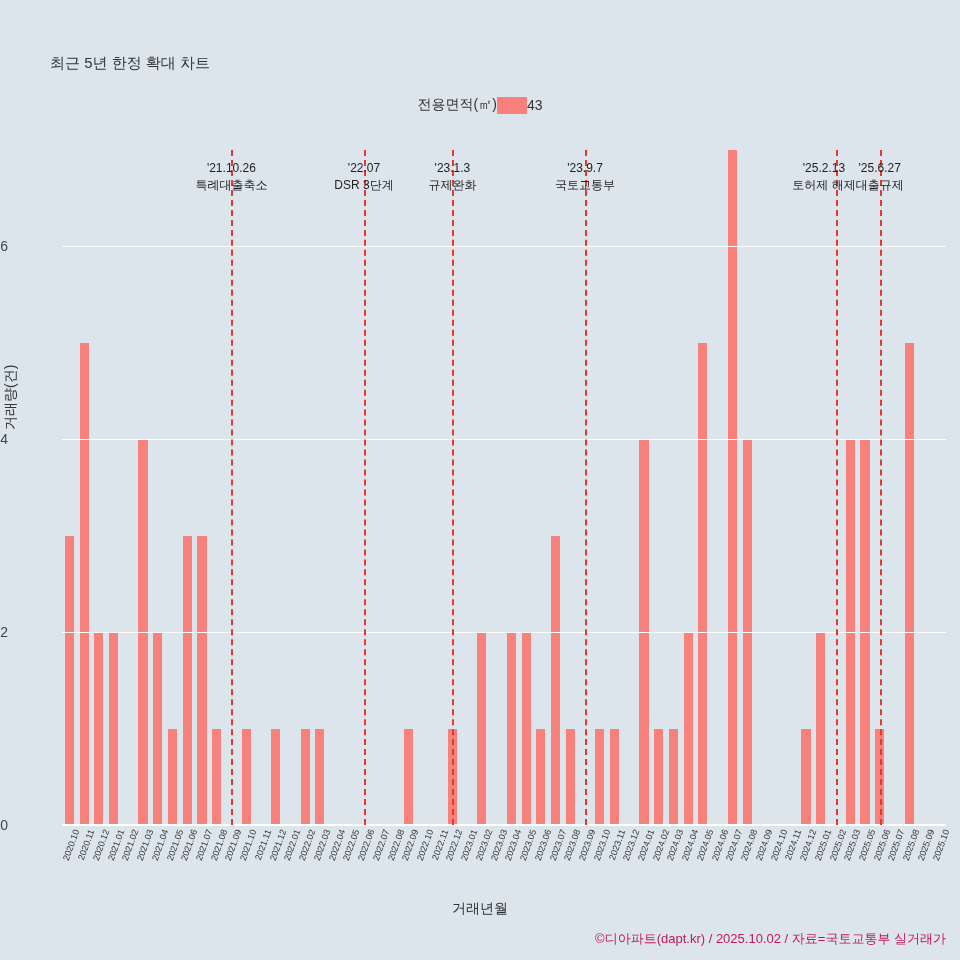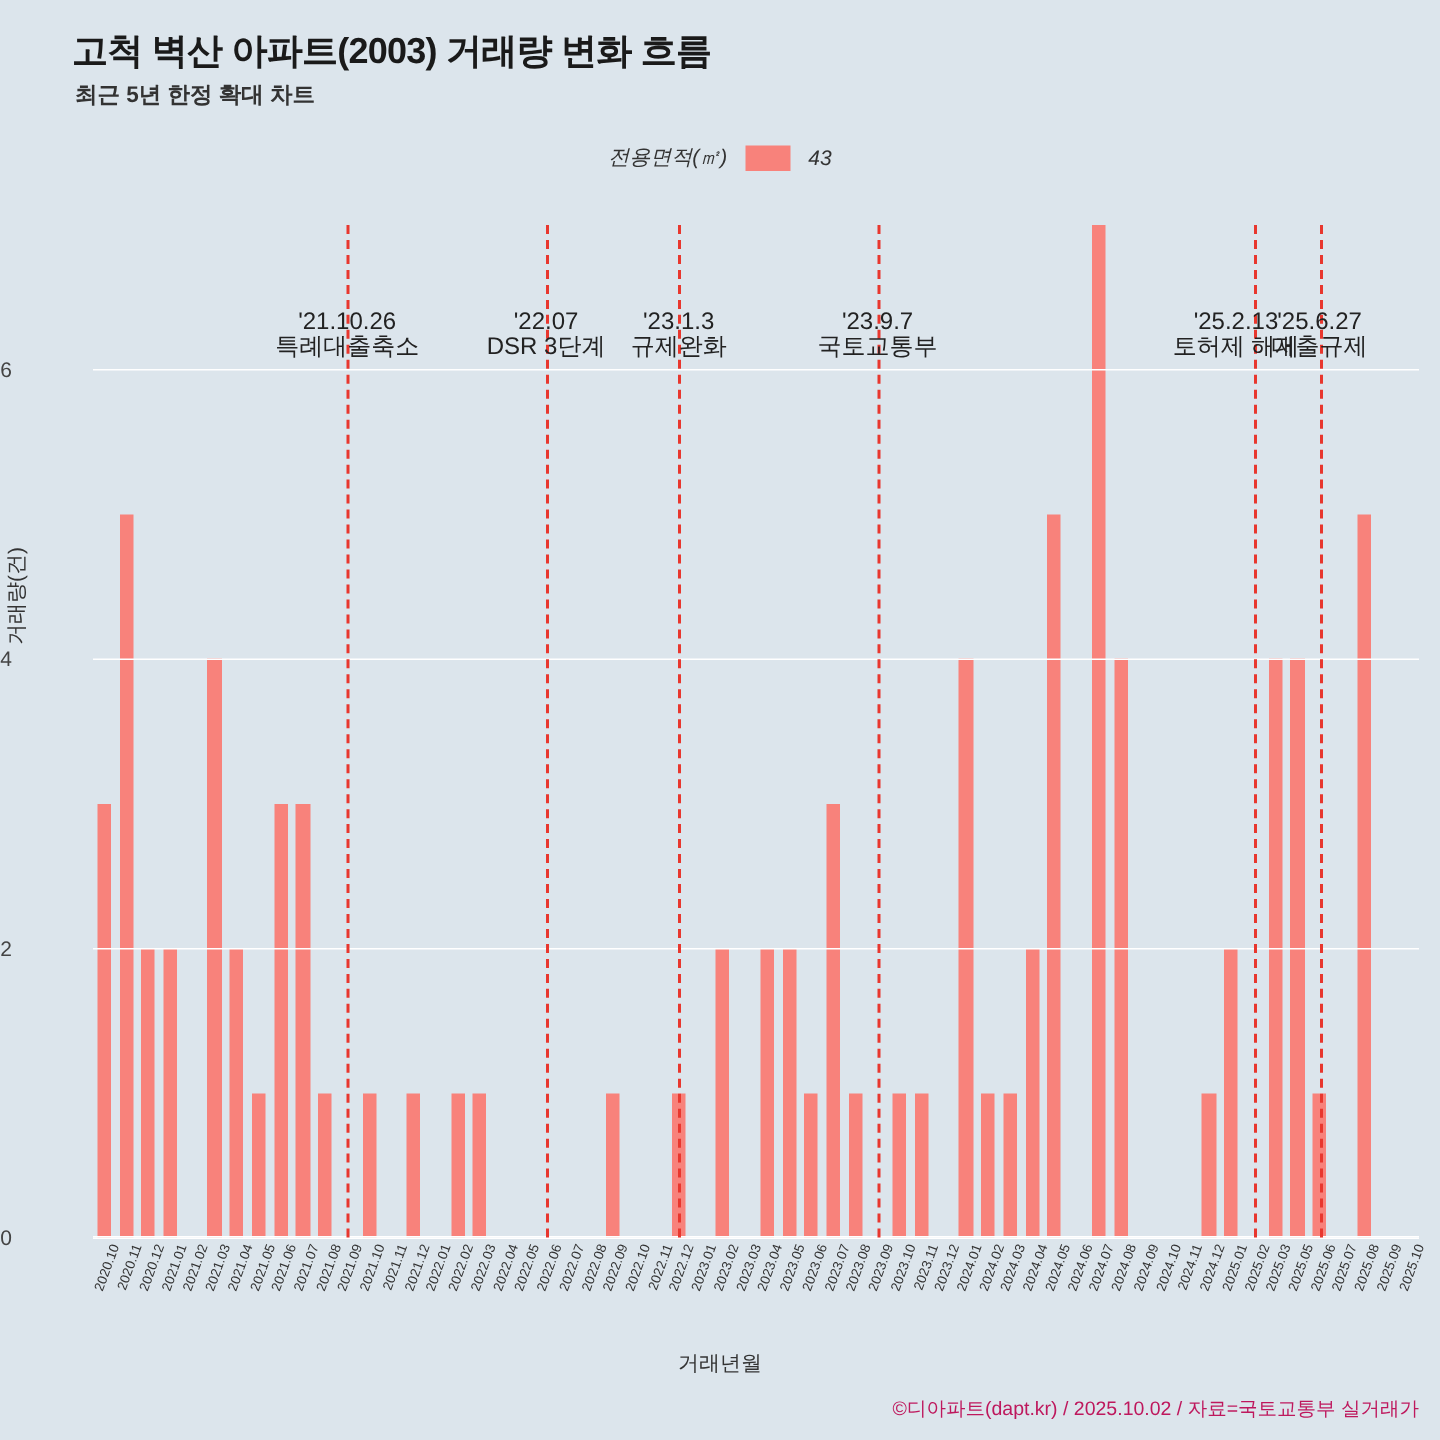--- a/index.html
+++ b/index.html
@@ -27,36 +27,33 @@
     font-weight: bold;
     color: #1a1a1a;
     letter-spacing: -0.5px;
   }
   .subtitle {
     position: absolute;
     left: 50px;
     top: 54px;
     font-size: 15px;
     color: #333;
-    font-weight: bold;
   }
   .legend {
     position: absolute;
     left: 0;
     top: 96px;
     width: 960px;
     text-align: center;
     font-size: 14px;
     color: #333;
   }
   .legend-inner {
     display: inline-flex;
     align-items: center;
-    gap: 12px;
-    font-style: italic;
   }
   .legend-swatch {
     display: inline-block;
     width: 30px;
     height: 17px;
     background: #f8827b;
   }
   .plot {
     position: absolute;
     left: 62px;
@@ -112,27 +109,26 @@
   }
   .evline {
     position: absolute;
     top: 0;
     width: 0;
     border-left: 2px dashed #e8372e;
     height: 675px;
   }
   .evlabel {
     position: absolute;
-    font-size: 16px;
+    font-size: 12px;
     color: #222;
     text-align: center;
     line-height: 17px;
     white-space: nowrap;
     transform: translateX(-50%);
-    margin-top: 46px;
   }
   .xlabels {
     position: absolute;
     left: 62px;
     top: 828px;
     width: 884px;
     height: 80px;
   }
   .xlab {
     position: absolute;
@@ -158,21 +154,20 @@
     bottom: 12px;
     font-size: 13px;
     color: #be185d;
   }
 </style>
 </head>
 <body>
 
 <div class="page">
 
-  <div class="title">고척 벽산 아파트(2003) 거래량 변화 흐름</div>
   <div class="subtitle">최근 5년 한정 확대 차트</div>
 
   <div class="legend">
     <span class="legend-inner">
       <span>전용면적(㎡)</span>
       <span class="legend-swatch"></span>
       <span>43</span>
     </span>
   </div>
 

